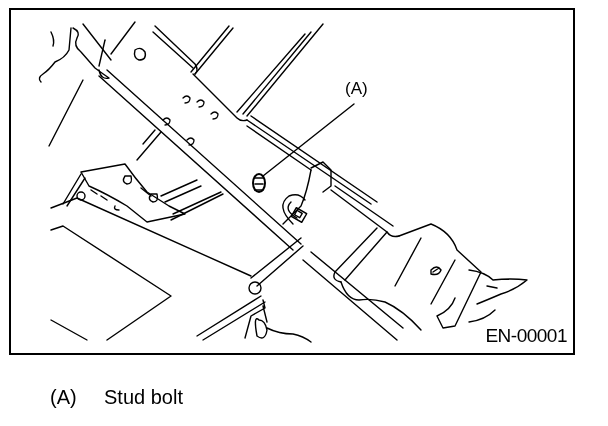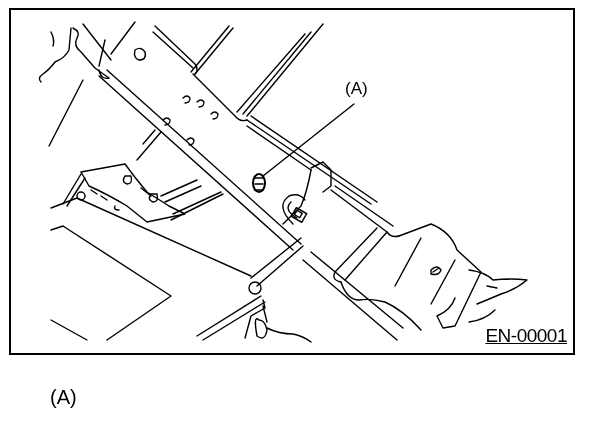--- a/index.html
+++ b/index.html
@@ -1,21 +1,21 @@
 <!DOCTYPE html>
 <html><head>
 <meta charset="utf-8">
 <style>
   html, body { margin: 0; padding: 0; background: #ffffff; }
   body { width: 608px; height: 426px; position: relative; overflow: hidden;
          font-family: "Liberation Sans", sans-serif; color: #000; }
   .figure { position: absolute; left: 9px; top: 8px; width: 566px; height: 347px;
             border: 2px solid #000; border-top-width: 2px; box-sizing: border-box; background: #fff; }
   .figure svg { position: absolute; left: 0; top: 0; }
-  .fig-id { position: absolute; right: 6px; bottom: 6px; font-size: 19px; letter-spacing: -0.5px; text-decoration: underline; }
+  .fig-id { position: absolute; right: 6px; bottom: 6px; font-size: 19px; letter-spacing: -0.5px; }
   .callout-label { position: absolute; left: 334px; top: 69px; font-size: 17px; }
   .caption { position: absolute; left: 50px; top: 386px; font-size: 20px; display: flex; }
   .caption .key { width: 54px; }
 </style>
 </head>
 <body>
 
 <div class="figure">
   <svg width="562" height="343" viewBox="0 0 562 343" fill="none" stroke="#000" stroke-width="1.4" stroke-linecap="round" stroke-linejoin="round">
 
@@ -93,13 +93,14 @@
     <path d="M252 290 L254 298 L240 306 L234 328 M252 296 L256 312"></path>
     <path d="M248 310 q-6 -6 -2 16 q8 6 10 -6 q-2 -10 -8 -10 z"></path>
     <path d="M256 318 Q268 324 282 324 Q292 326 300 332"></path>
   </svg>
   <div class="callout-label">(A)</div>
   <div class="fig-id">EN-00001</div>
 </div>
 
 <div class="caption">
   <span class="key">(A)</span>
+  <span>Stud bolt</span>
 </div>
 
 </body></html>

